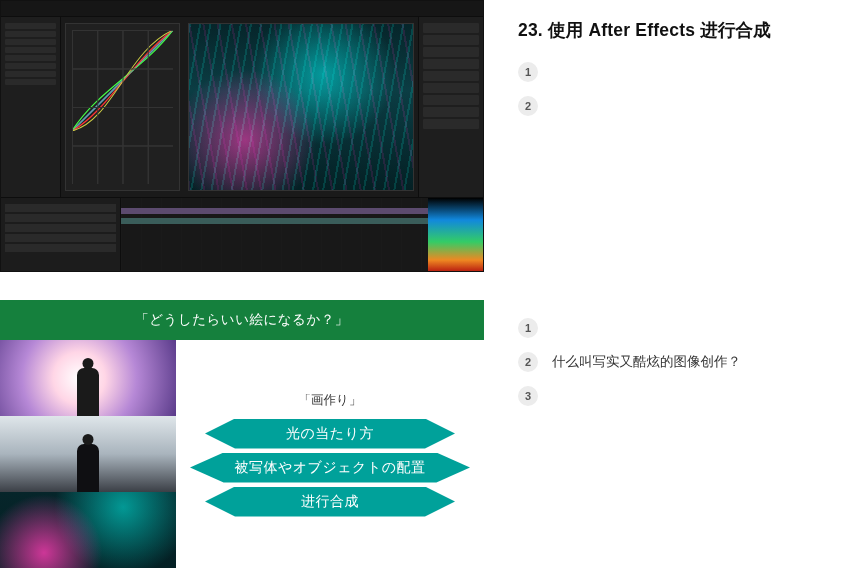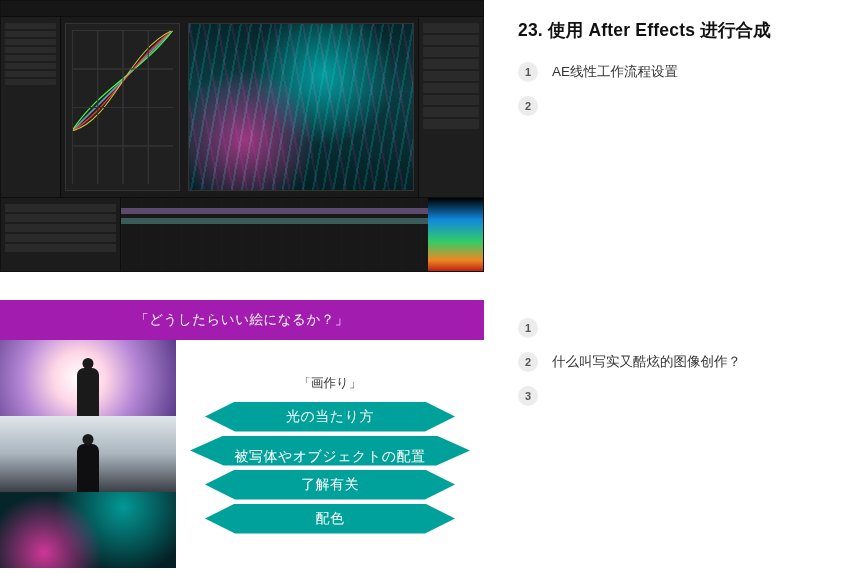--- a/index.html
+++ b/index.html
@@ -108,21 +108,21 @@
     font-size:11px;font-weight:600;
     margin-right:14px;
     flex-shrink:0;
   }
 
   
   .slide-shot{
     width:484px;height:268px;background:#fff;position:relative;overflow:hidden;
   }
   .slide-header{
-    height:40px;background:#a21caf;color:#fff;display:flex;align-items:center;justify-content:center;
+    height:40px;background:#15803d;color:#fff;display:flex;align-items:center;justify-content:center;
     font-size:13.5px;font-weight:400;letter-spacing:.5px;
   }
   .slide-body{display:flex;height:228px;}
   .slide-photos{
     width:188px;display:flex;flex-direction:column;position:relative;
   }
   .ph{flex:1;position:relative;overflow:hidden;}
   .ph1{background:
     radial-gradient(circle at 45% 50%, #fff, #ffd6e6 25%, #b688d6 55%, #5a3b8a 100%);}
   .ph-silh{position:absolute;left:50%;bottom:0;width:22px;height:48px;transform:translateX(-50%);
@@ -141,21 +141,21 @@
   }
   .dia-label{
     font-size:12.5px;color:#333;margin-bottom:6px;font-weight:500;
   }
   .dia{
     width:250px;height:30px;display:flex;align-items:center;justify-content:center;
     color:#fff;font-size:14px;font-weight:500;letter-spacing:.5px;
     background:#00a19a;
     clip-path: polygon(12% 0, 88% 0, 100% 50%, 88% 100%, 12% 100%, 0 50%);
   }
-  .dia.long{width:280px;align-items:flex-end;}
+  .dia.long{width:280px;}
 </style>
 </head>
 <body>
 
 <div class="row row1">
   <div class="thumb">
     <div class="ae-shot">
       <div class="ae-topbar"></div>
       <div class="ae-body">
         <div class="ae-left">
@@ -212,21 +212,20 @@
   </div>
 
   <div class="content">
     <h2 class="section-title">
       <span>23.</span>
       <span>使用 After Effects 进行合成</span>
     </h2>
     <ul class="step-list">
       <li class="step-item">
         <span class="step-num">1</span>
-        <span>AE线性工作流程设置</span>
       </li>
       <li class="step-item">
         <span class="step-num">2</span>
       </li>
     </ul>
   </div>
 </div>
 
 <div class="row row2">
   <div class="thumb">
@@ -246,24 +245,21 @@
         </div>
         <div class="slide-diamonds">
           <div class="dia-label">「画作り」</div>
           <div class="dia">
             <span>光の当たり方</span>
           </div>
           <div class="dia long">
             <span>被写体やオブジェクトの配置</span>
           </div>
           <div class="dia">
-            <span>了解有关</span>
-          </div>
-          <div class="dia">
-            <span>配色</span>
+            <span>进行合成</span>
           </div>
         </div>
       </div>
     </div>
   </div>
 
   <div class="content">
     <ul class="step-list">
       <li class="step-item">
         <span class="step-num">1</span>

